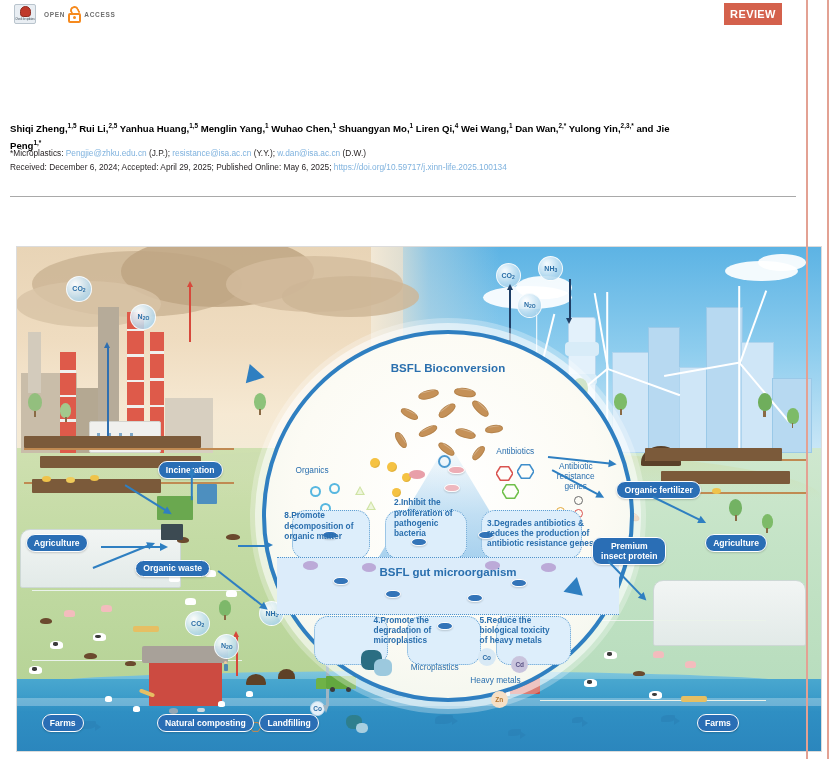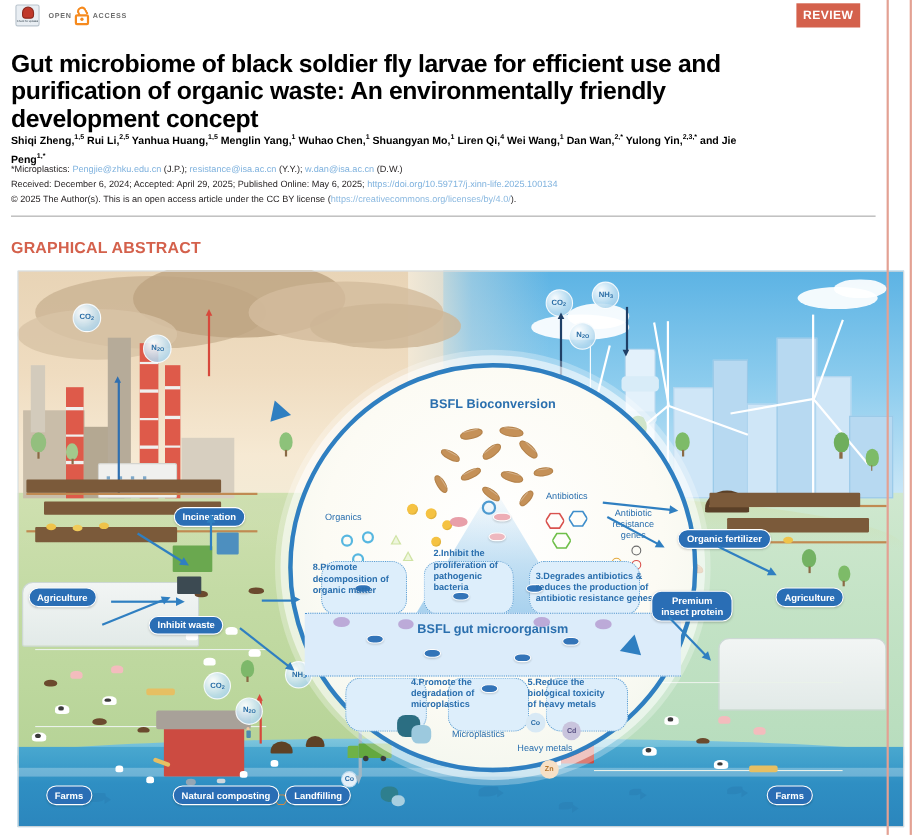--- a/index.html
+++ b/index.html
@@ -389,21 +389,20 @@
       <span class="oa-lock">
         <span class="shackle"></span>
             <span class="body"></span>
             <span class="keyhole"></span>
       </span>
       <span class="oa-word">ACCESS</span>
     </div>
     <div class="review-badge">REVIEW</div>
   </div>
 
-  <h1 class="title">Gut microbiome of black soldier fly larvae for efficient use and purification of organic waste: An environmentally friendly development concept</h1>
 
   <div class="authors">
     <span><span>Shiqi Zheng</span>,<sup>1,5</sup></span>
     <span><span>Rui Li</span>,<sup>2,5</sup></span>
     <span><span>Yanhua Huang</span>,<sup>1,5</sup></span>
     <span><span>Menglin Yang</span>,<sup>1</sup></span>
     <span><span>Wuhao Chen</span>,<sup>1</sup></span>
     <span><span>Shuangyan Mo</span>,<sup>1</sup></span>
     <span><span>Liren Qi</span>,<sup>4</sup></span>
     <span><span>Wei Wang</span>,<sup>1</sup></span>
@@ -420,28 +419,24 @@
       <span>(J.P.);</span>
       <span class="lnk">resistance@isa.ac.cn</span>
       <span>(Y.Y.);</span>
       <span class="lnk">w.dan@isa.ac.cn</span>
       <span>(D.W.)</span>
     </div>
     <div class="meta-line l2">
       <span>Received: December 6, 2024; Accepted: April 29, 2025; Published Online: May 6, 2025;</span>
       <span class="lnk">https://doi.org/10.59717/j.xinn-life.2025.100134</span>
     </div>
-    <div class="meta-line l3">
-      <span>© 2025 The Author(s). This is an open access article under the CC BY license (</span><span class="lnk2">https://creativecommons.org/licenses/by/4.0/</span><span>).</span>
-    </div>
   </div>
 
   <div class="rule"></div>
 
-  <div class="ga-head">GRAPHICAL ABSTRACT</div>
 
   <div class="ga">
    <div class="ga-inner">
 
     <div class="sky-left"></div>
     <div class="sky-right"></div>
     <div class="sky-blend"></div>
     <div class="smog s1"></div>
     <div class="smog s2"></div>
     <div class="smog s3"></div>
@@ -817,21 +812,21 @@
       <div class="metal" style="left:61.5%;top:97%;width:17px;height:17px;background:#f7e0c6;color:#b5762f;">
         <span>Zn</span>
       </div>
     </div>
 
     <div class="big-arrow-in" style="left:28.2%;top:24%;transform:rotate(-48deg);"></div>
     <div class="big-arrow-out" style="left:68.5%;top:66%;transform:rotate(42deg);"></div>
 
     <div class="pill" style="left:17.6%;top:42.5%;">Incineration</div>
     <div class="pill" style="left:1.2%;top:57%;">Agriculture</div>
-    <div class="pill" style="left:14.8%;top:62%;">Inhibit waste</div>
+    <div class="pill" style="left:14.8%;top:62%;">Organic waste</div>
     <div class="pill" style="left:17.5%;top:92.5%;">Natural composting</div>
     <div class="pill" style="left:30.2%;top:92.5%;text-align:center;">Landfilling</div>
     <div class="pill" style="left:3.2%;top:92.5%;">Farms</div>
 
     <div class="pill" style="left:74.5%;top:46.5%;">Organic fertilizer</div>
     <div class="pill two" style="left:71.5%;top:57.5%;">Premium insect protein</div>
     <div class="pill" style="left:85.5%;top:57%;">Agriculture</div>
     <div class="pill" style="left:84.5%;top:92.5%;">Farms</div>
 
     <div class="blue-arrow" style="left:10.5%;top:59.3%;width:60px;"></div>

